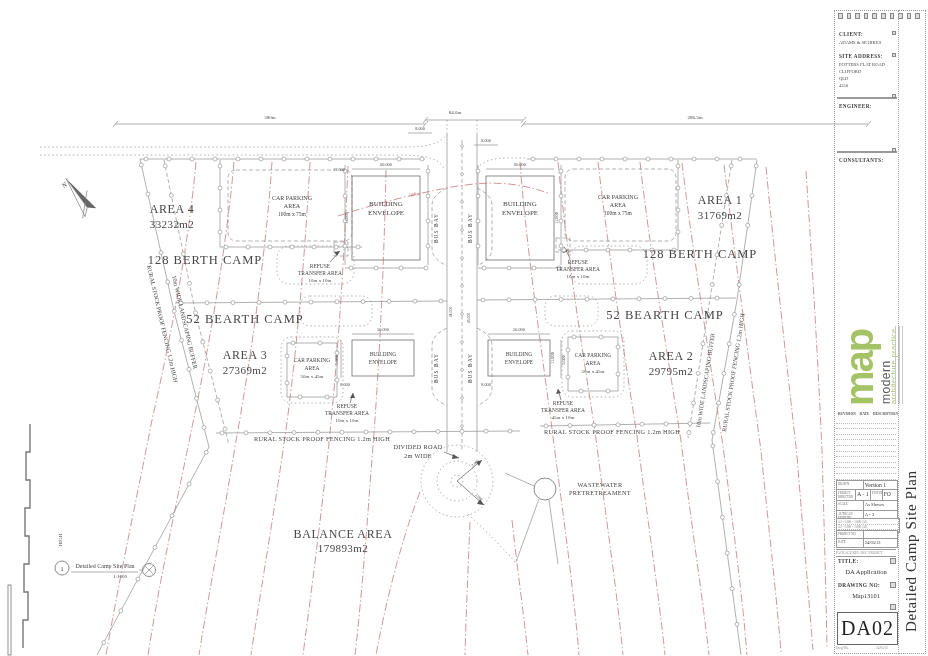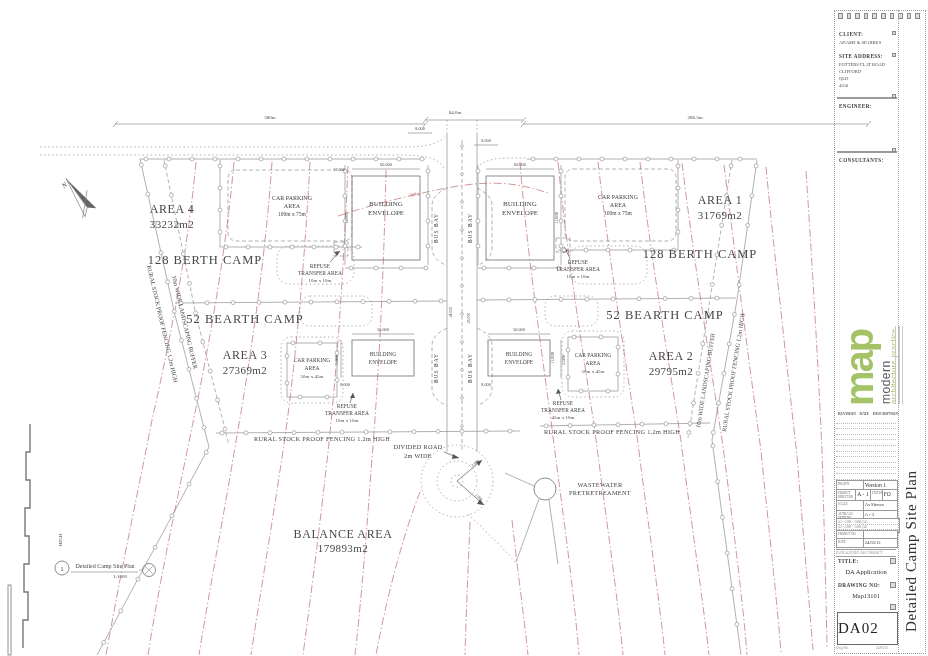--- a/index.html
+++ b/index.html
@@ -46,21 +46,21 @@
   .revhead{position:absolute;left:836px;top:412px;width:60px;font-size:3.6px;color:#555;
            display:flex;justify-content:space-between;padding:0 2px;font-weight:bold;}
   #revrows{position:absolute;left:836px;top:418px;width:60px;}
   #revrows div{height:4.6px;border-bottom:.5px dotted #bbb;}
   .irow{position:absolute;left:836px;width:60px;display:flex;border:.5px solid #9a9a9a;background:#fff;}
   .irow .c{border-right:.5px solid #9a9a9a;padding:.5px 1px;overflow:hidden;}
   .ilab{font-size:3px;color:#666;}
   .ival{font-size:5.6px;color:#333;}
   .micro{font-size:3px;color:#777;display:block;border-bottom:.4px dotted #bbb;}
   .da-box{position:absolute;left:837px;top:612px;width:59px;height:31px;border:1px solid #666;
-          display:flex;align-items:center;font-size:15px;letter-spacing:1px;color:#222;}
+          display:flex;align-items:center;justify-content:center;font-size:20px;letter-spacing:1px;color:#222;}
   .side-title{font-size:15px;letter-spacing:.6px;color:#333;font-family:"Liberation Serif",serif;}
   .foot{position:absolute;font-size:3.4px;color:#888;}
 </style>
 </head>
 <body>
 
 <div class="sheet">
 
 <svg width="928" height="656" viewBox="0 0 928 656">
 

